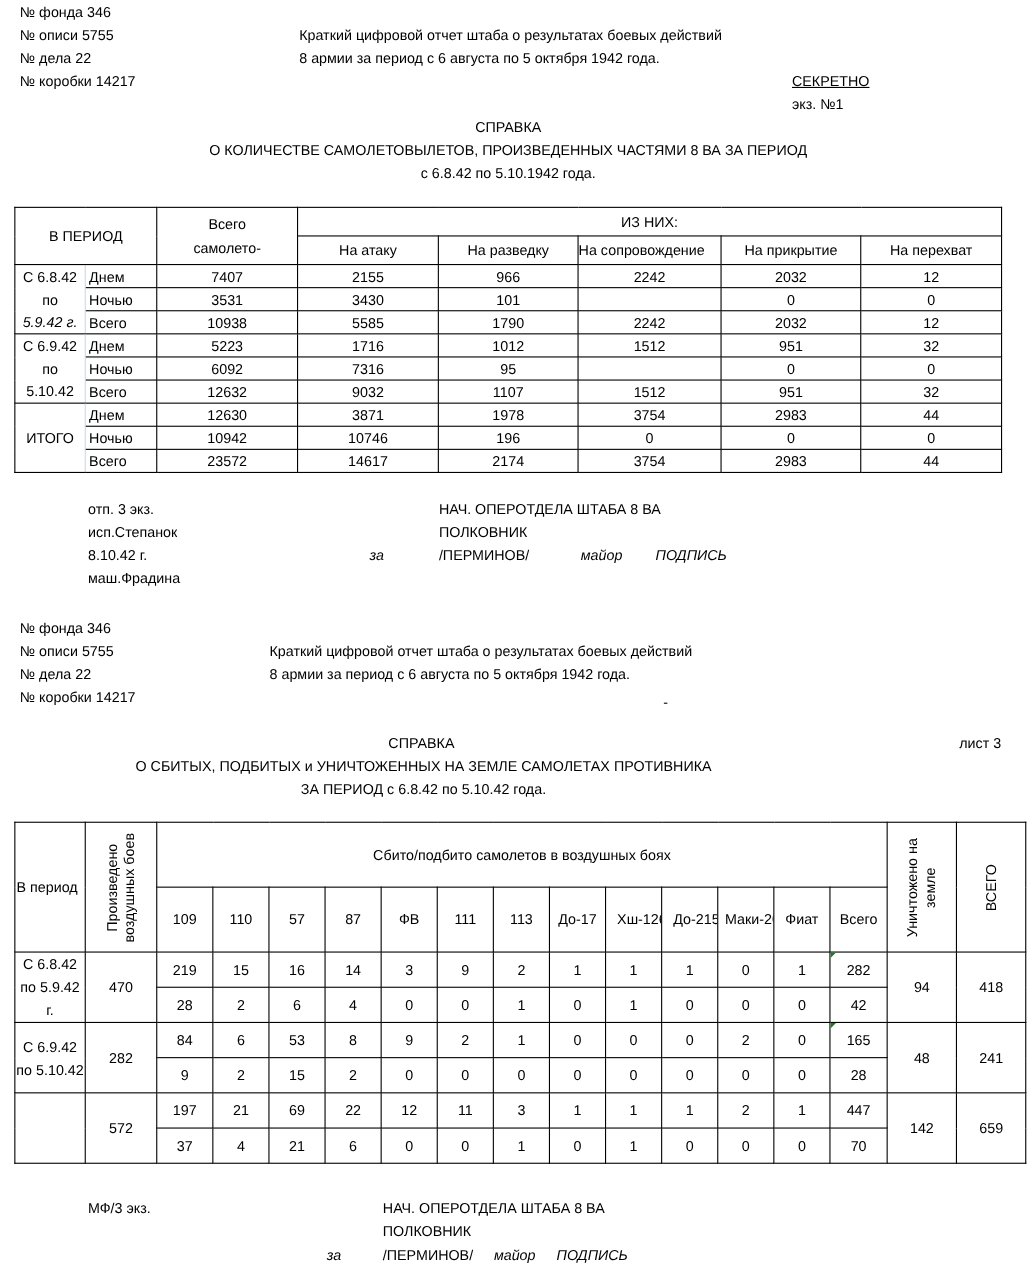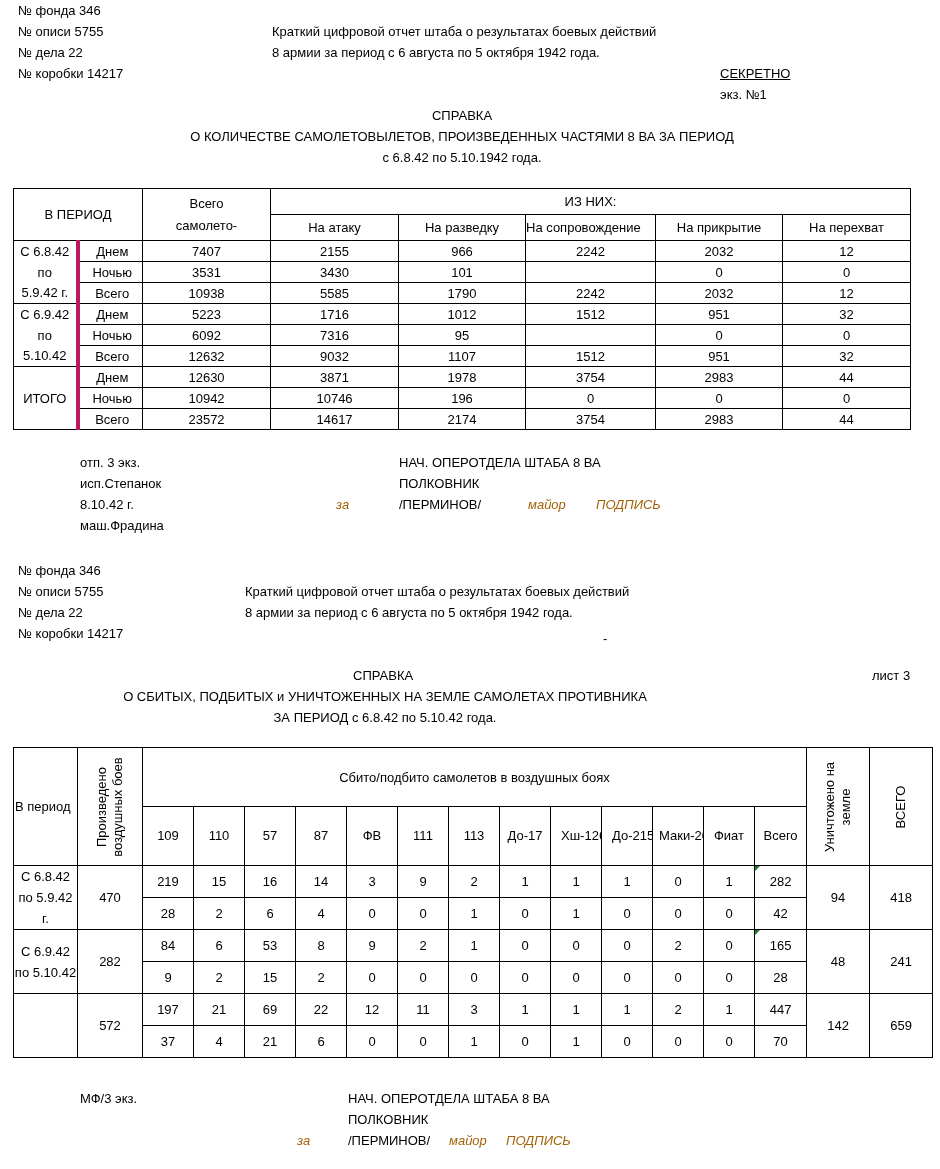--- a/index.html
+++ b/index.html
@@ -2,31 +2,31 @@
 <html><head>
 <meta charset="utf-8">
 <style>
   html, body { margin: 0; padding: 0; background: #ffffff; }
   body {
     width: 940px; height: 1169px; position: relative; overflow: hidden;
     font-family: "Liberation Sans", "DejaVu Sans", sans-serif;
     font-size: 13px; color: #000;
   }
   .abs { position: absolute; white-space: nowrap; line-height: 21px; }
-  .red { color: #a16207; font-style: italic; }
+  .red { color: #000000; font-style: italic; }
   .u { text-decoration: underline; }
   .center { text-align: center; }
 
   table { border-collapse: collapse; position: absolute; table-layout: fixed; }
   td { padding: 0; text-align: center; vertical-align: middle; font-size: 13px; line-height: 15px; overflow: hidden; white-space: nowrap; }
 
   
   #t1 { left: 13px; top: 188px; width: 898px; border: 1px solid #000; }
   #t1 td { height: 20px; border: 1px solid #000; }
-  #t1 td.lbl { text-align: center; padding-left: 3px; border-left: 4px solid #be185d; }
+  #t1 td.lbl { text-align: left; padding-left: 3px; border-left: 1px solid #be185d; }
   #t1 tr.noborder-top td.lbl, #t1 td.lbl { border-top: 1px solid #d0d7e5; }
   #t1 tr.grp-start td.lbl { border-top: 1px solid #000; }
   #t1 td.per { border-right: 1px solid #d0d7e5; }
   #t1 td.hdr { height: 25px; }
   #t1 td.clip { text-align: left; padding-left: 0; }
 
   
   #t2 { left: 13px; top: 747px; width: 920px; border: 1.5px solid #000; }
   #t2 td { border: 1.5px solid #000; height: 31px; }
   #t2 td.h1 { height: 58px; }
@@ -104,21 +104,21 @@
     <td class="per" style="border-top:none;border-bottom:none;">по</td>
     <td class="lbl">Ночью</td>
     <td>3531</td>
     <td>3430</td>
     <td>101</td>
     <td></td>
     <td>0</td>
     <td>0</td>
   </tr>
   <tr>
-    <td class="per" style="border-top:none;">5.9.42 г.</td>
+    <td class="per" style="border-top:none;font-style:italic;">5.9.42 г.</td>
     <td class="lbl">Всего</td>
     <td>10938</td>
     <td>5585</td>
     <td>1790</td>
     <td>2242</td>
     <td>2032</td>
     <td>12</td>
   </tr>
 
   <tr class="grp-start">

